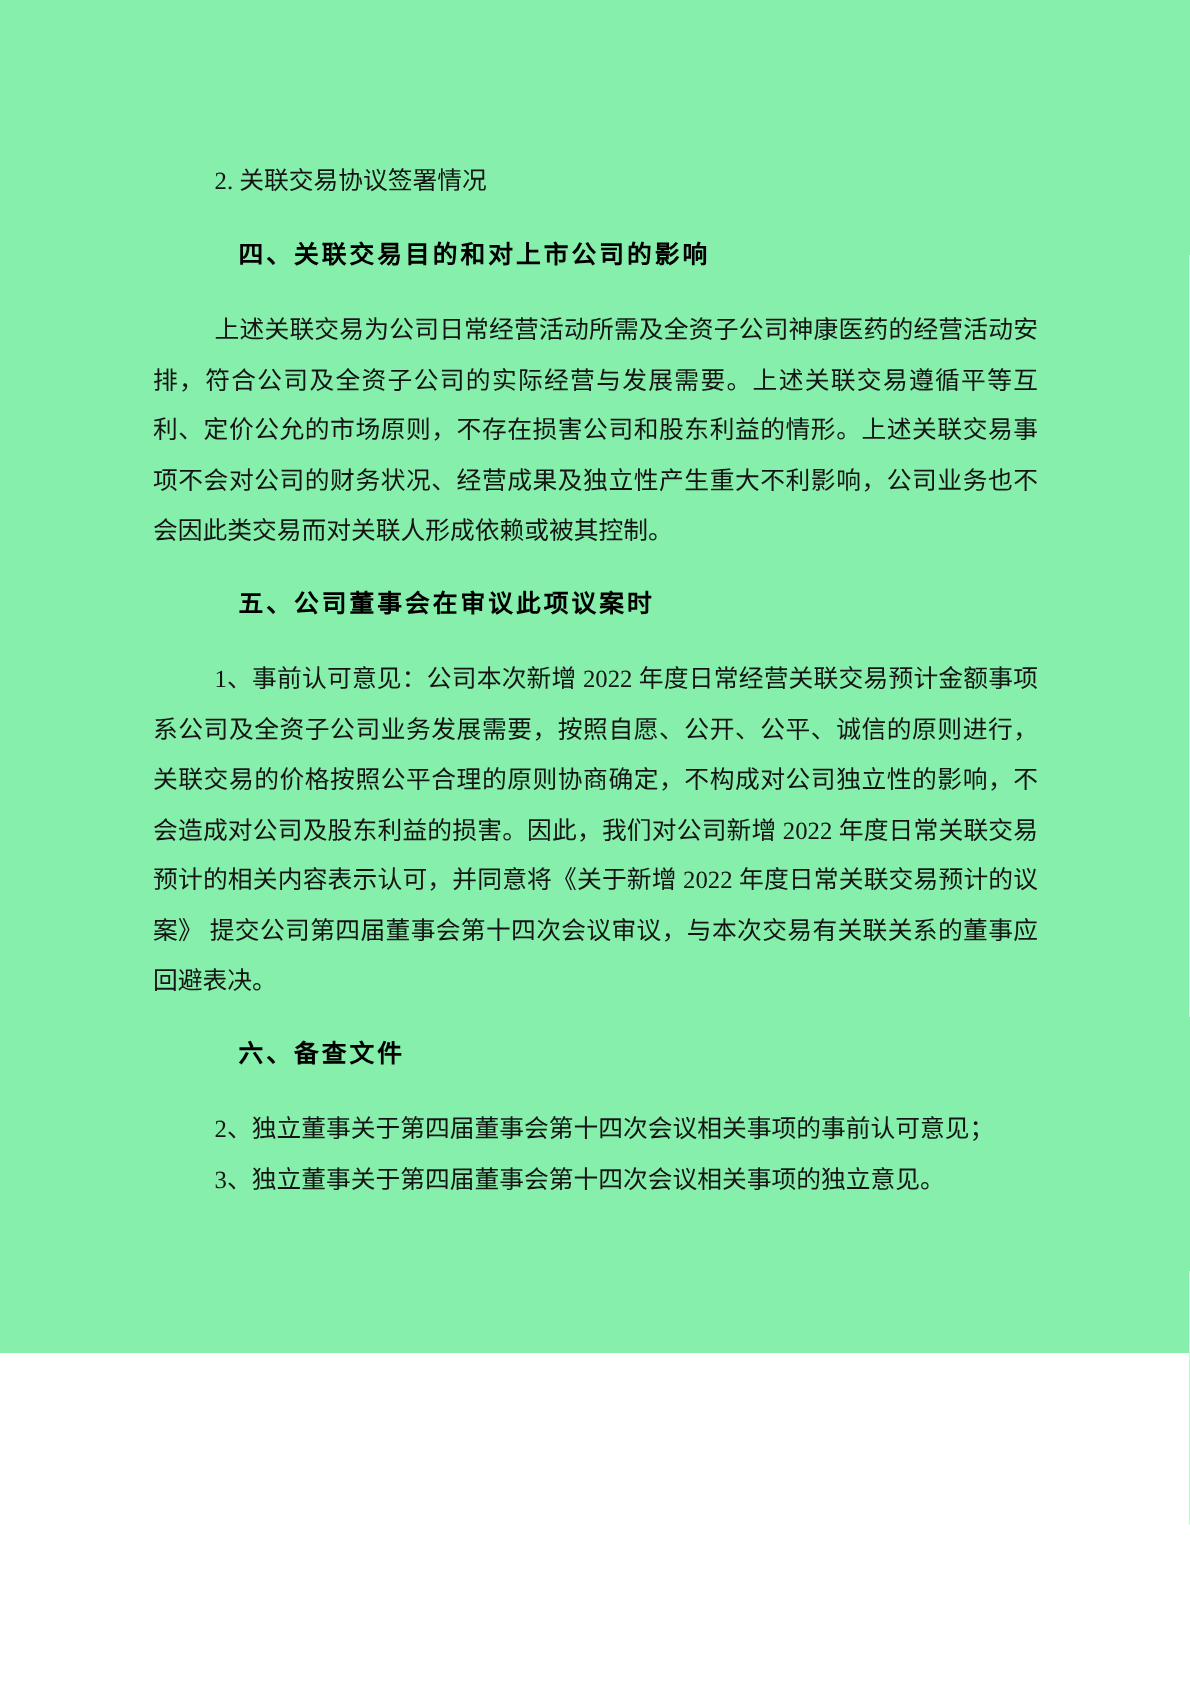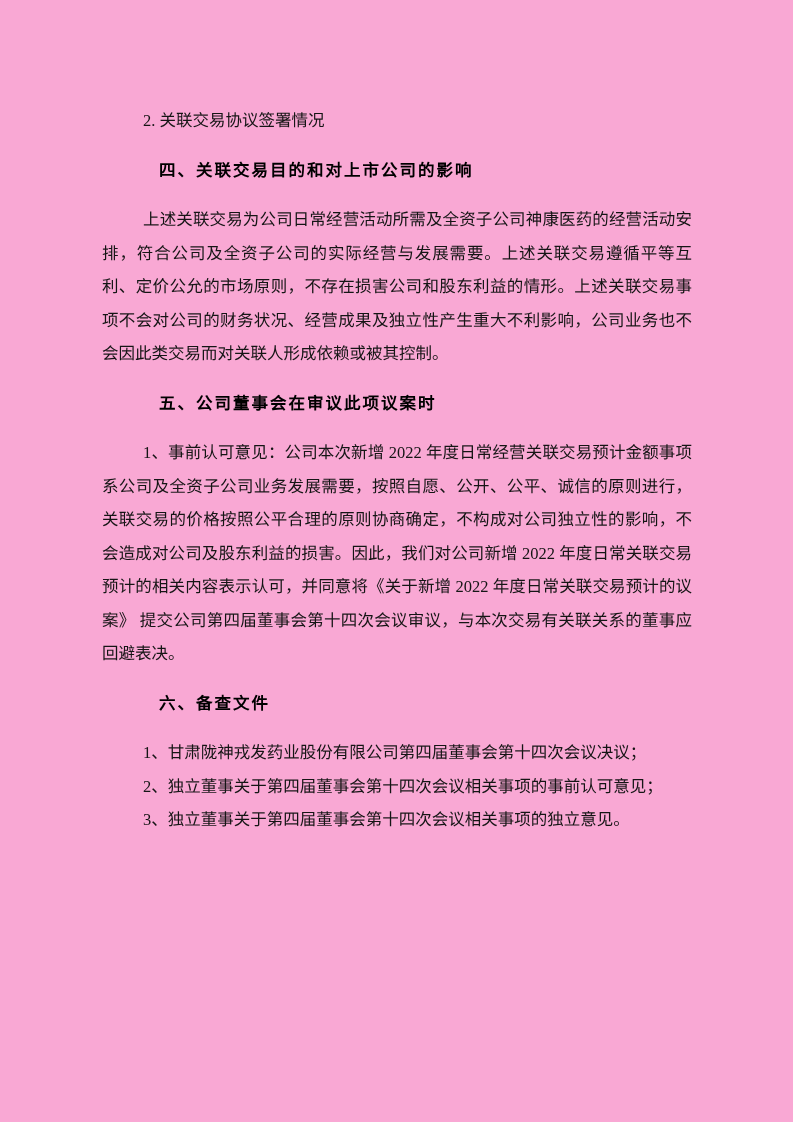--- a/index.html
+++ b/index.html
@@ -3,23 +3,23 @@
 <meta charset="utf-8">
 <style>
   html, body {
     margin: 0;
     padding: 0;
     background: #ffffff;
   }
   .page {
     position: relative;
     width: 793px;
-    height: 1122px;
+    height: 902px;
     margin: 0;
-    background: #f9a8d4;
+    background: #86efac;
     box-sizing: border-box;
     padding: 104px 101px 12px 102px;
     color: #151515;
     font-family: "Liberation Serif", "DejaVu Serif", serif;
     overflow: hidden;
   }
   .para {
     margin: 0;
     font-size: 16.5px;
     line-height: 33.5px;
@@ -50,18 +50,17 @@
 
   <p class="para">上述关联交易为公司日常经营活动所需及全资子公司神康医药的经营活动安排，符合公司及全资子公司的实际经营与发展需要。上述关联交易遵循平等互利、定价公允的市场原则，不存在损害公司和股东利益的情形。上述关联交易事项不会对公司的财务状况、经营成果及独立性产生重大不利影响，公司业务也不会因此类交易而对关联人形成依赖或被其控制。</p>
 
   <h2 class="heading">五、公司董事会在审议此项议案时</h2>
 
   <p class="para">1、事前认可意见：公司本次新增 2022 年度日常经营关联交易预计金额事项系公司及全资子公司业务发展需要，按照自愿、公开、公平、诚信的原则进行，关联交易的价格按照公平合理的原则协商确定，不构成对公司独立性的影响，不会造成对公司及股东利益的损害。因此，我们对公司新增 2022 年度日常关联交易预计的相关内容表示认可，并同意将《关于新增 2022 年度日常关联交易预计的议案》 提交公司第四届董事会第十四次会议审议，与本次交易有关联关系的董事应回避表决。</p>
 
 
   <h2 class="heading">六、备查文件</h2>
 
-  <p class="para">1、甘肃陇神戎发药业股份有限公司第四届董事会第十四次会议决议；</p>
 
   <p class="para">2、独立董事关于第四届董事会第十四次会议相关事项的事前认可意见；</p>
 
   <p class="para">3、独立董事关于第四届董事会第十四次会议相关事项的独立意见。</p>
 </div>
 
 </body></html>

